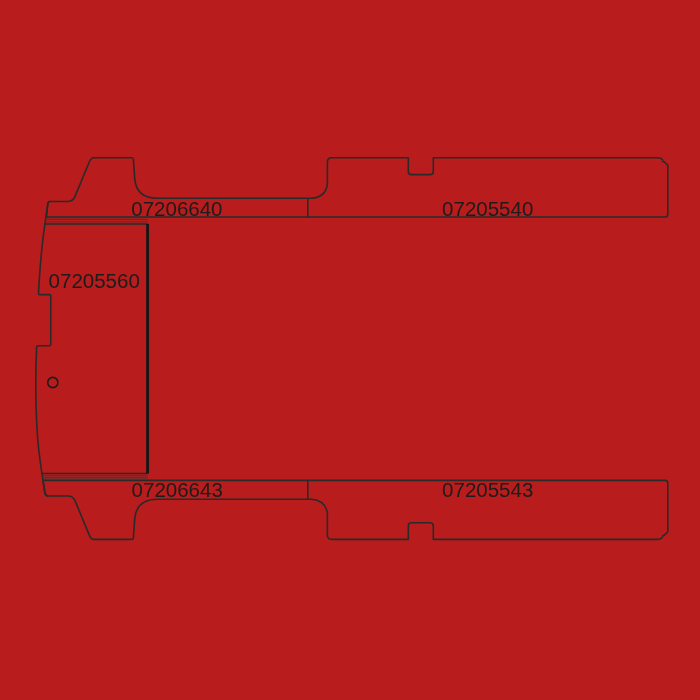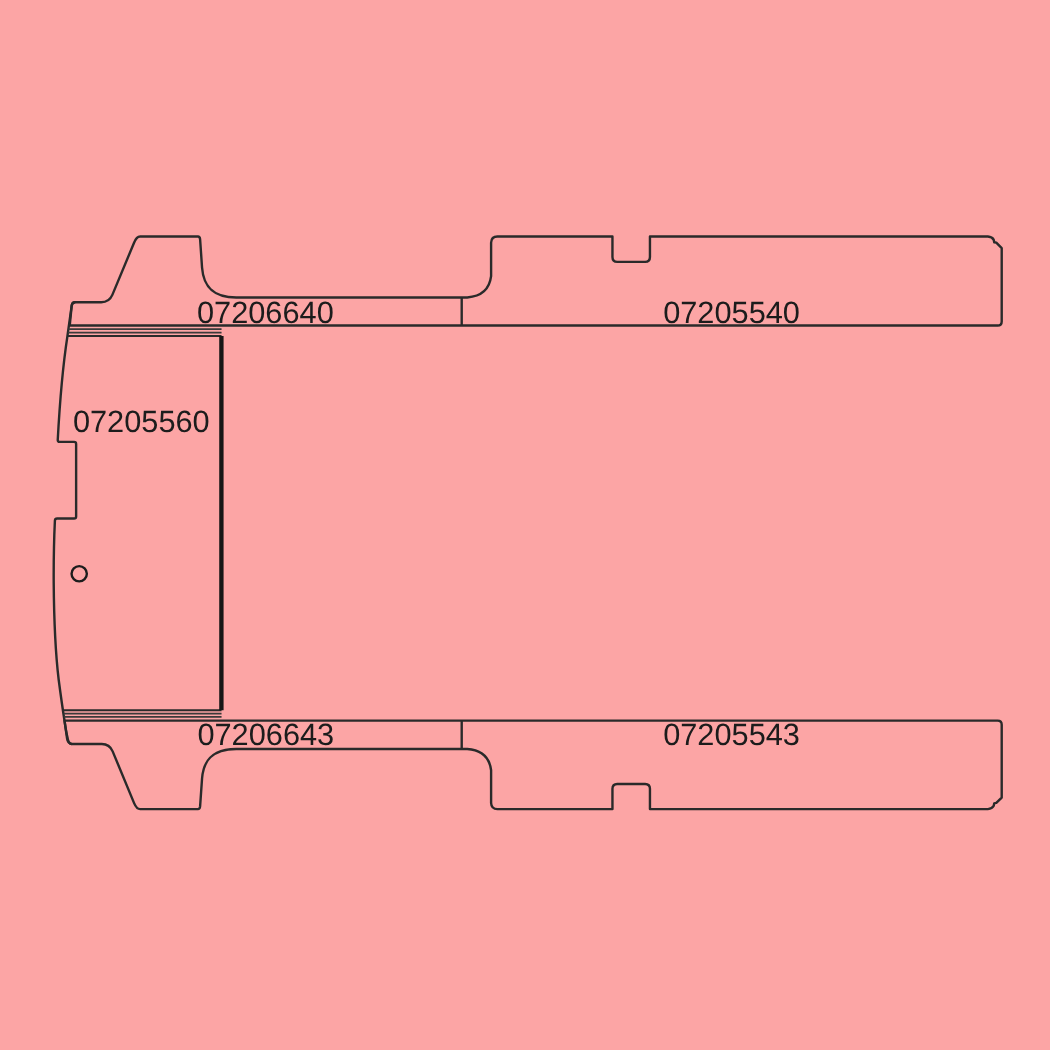--- a/index.html
+++ b/index.html
@@ -1,16 +1,16 @@
 <!DOCTYPE html>
 <html><head>
 <meta charset="utf-8">
 <style>
   html,body{margin:0;padding:0;background:#ffffff;}
-  #page{width:700px;height:700px;position:relative;background:#fca5a5;overflow:hidden;}
+  #page{width:700px;height:700px;position:relative;background:#b91c1c;overflow:hidden;}
   svg{position:absolute;left:0;top:0;}
   text{font-family:"Liberation Sans", sans-serif;fill:#1c1c1c;}
 </style>
 </head>
 <body>
 
 <div id="page">
 <svg width="700" height="700" viewBox="0 0 700 700">
 
   <path d="M 50.2,201.5 L 67.5,201.5 Q 72.8,201.5 74.9,196.6 L 89.3,162.0 Q 91.0,157.7 93.4,157.7 L 132.0,157.7 Q 133.2,157.7 133.4,159.5 L 134.7,178.4 C 135.6,190.0 141.0,198.3 157.5,198.3 L 307.8,198.3 L 311.5,198.3 Q 325.8,197.2 327.4,184.1 L 327.4,161.8 Q 327.6,157.7 331.6,157.7 L 408.3,157.7 L 408.3,171.4 Q 408.3,174.6 411.5,174.6 L 430.1,174.6 Q 433.3,174.6 433.3,171.4 L 433.3,157.7 L 658.6,157.7 Q 661.5,157.9 662.5,159.9 L 662.8,161.5 L 664.2,161.8 L 667.8,165.4 L 667.8,214.3 Q 667.8,217.0 665.1,217.0 L 46.5,217.0 L 47.8,203.7 Q 48.1,201.5 50.2,201.5 Z" fill="none" stroke="#2a2a2a" stroke-width="1.6" stroke-linejoin="round"></path>

